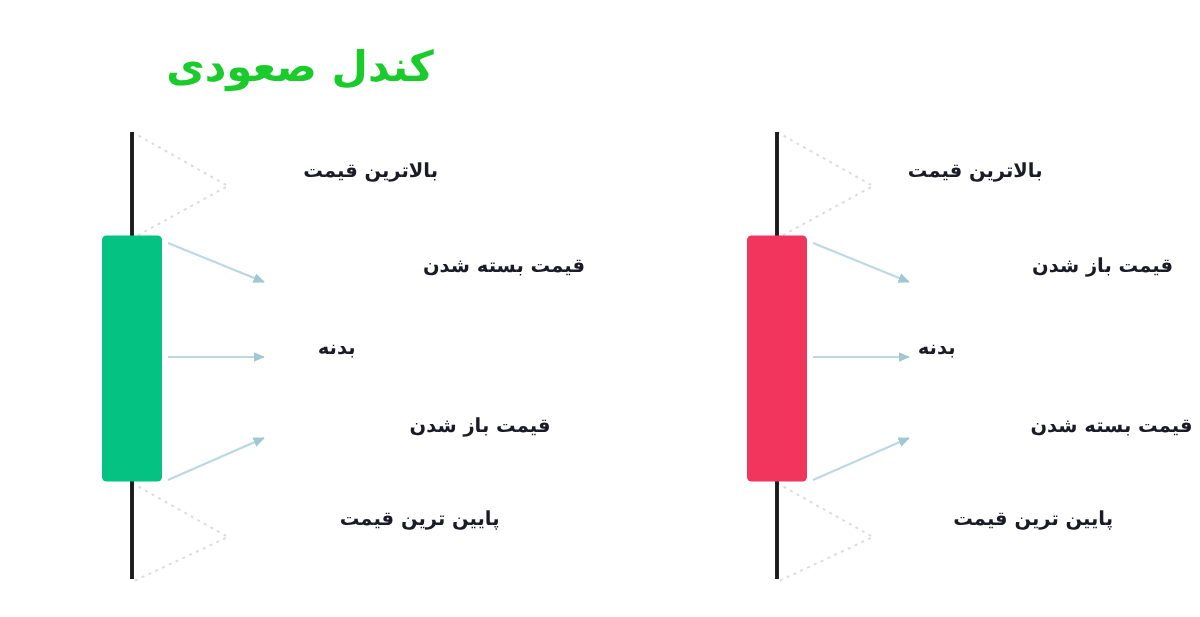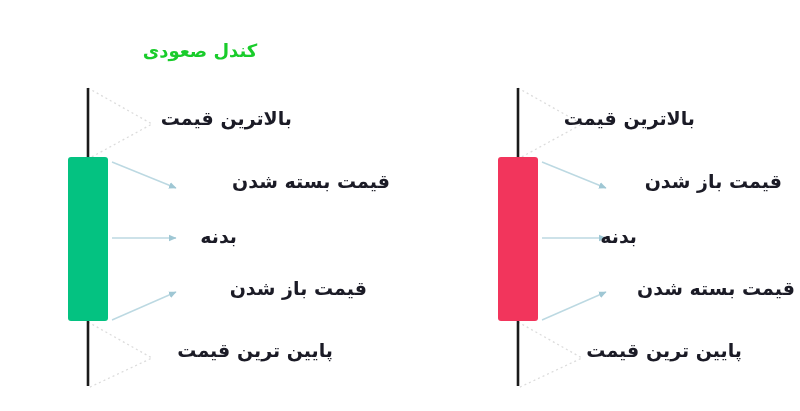--- a/index.html
+++ b/index.html
@@ -21,24 +21,24 @@
     position: absolute;
     top: 0;
     width: 400px;
     height: 411px;
   }
   #panel-bullish { left: 0; }
   #panel-bearish { left: 400px; }
 
   .panel-title {
     position: absolute;
-    top: 40px;
+    top: 28px;
     width: 100%;
     text-align: center;
-    font-size: 18px;
+    font-size: 28px;
     font-weight: 700;
     direction: rtl;
     unicode-bidi: isolate;
     letter-spacing: 0px;
     white-space: nowrap;
   }
   #panel-bullish .panel-title { color: #19CC2B; }
   #panel-bearish .panel-title { color: #F2355C; }
 
   
@@ -49,21 +49,21 @@
     width: 400px;
     height: 411px;
   }
 
   .label {
     position: absolute;
     direction: rtl;
     unicode-bidi: isolate;
     text-align: right;
     color: #1b1b26;
-    font-size: 19px;
+    font-size: 13px;
     font-weight: 700;
     white-space: nowrap;
   }
   
   #panel-bullish .lbl-high  { right: 108px; top: 107px; }
   #panel-bullish .lbl-close { right:  10px; top: 170px; }
   #panel-bullish .lbl-body  { right: 163px; top: 225px; }
   #panel-bullish .lbl-open  { right:  33px; top: 277px; }
   #panel-bullish .lbl-low   { right:  67px; top: 339px; }
 

